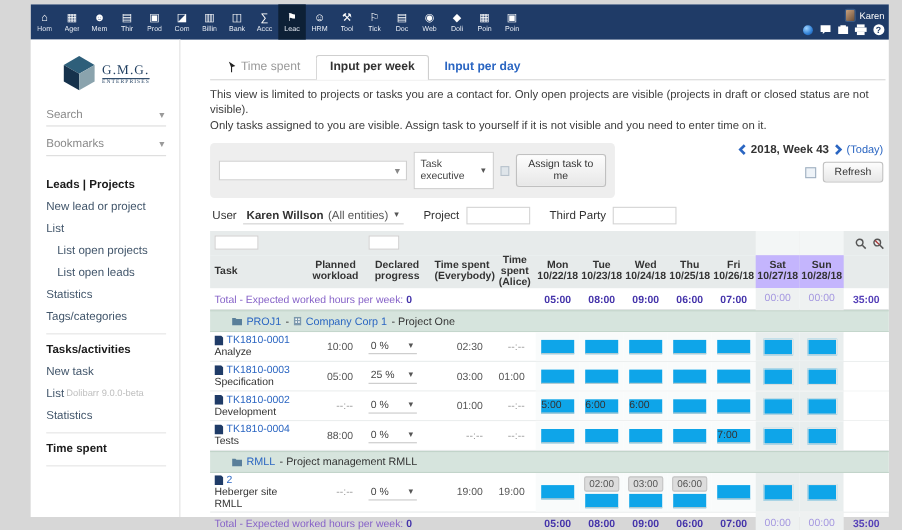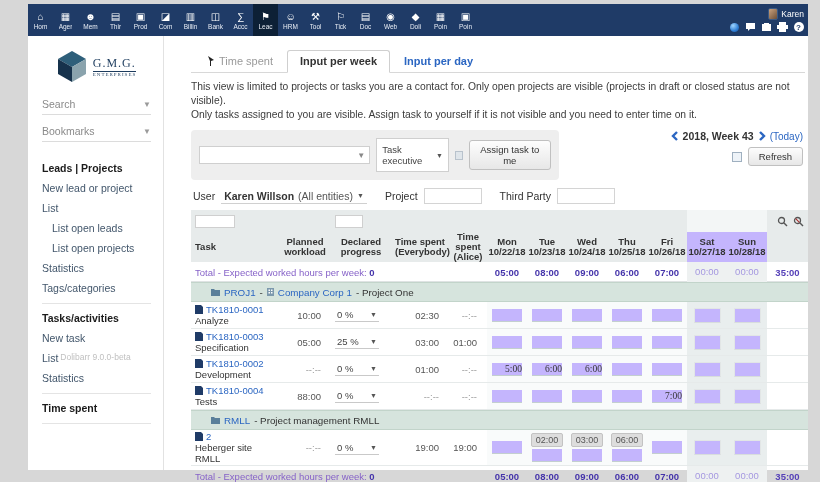--- a/index.html
+++ b/index.html
@@ -91,21 +91,21 @@
   .task-row.h27 { height:27px; } .task-row.h36 { height:36px; }
   .task-cell { padding-left:4px; line-height:11px; }
   .task-ref { display:flex; align-items:center; gap:3px; }
   .task-name { color:#333; }
   .num { text-align:right; padding-right:10px; color:#555; }
   .dim { color:#9a9a9a; }
   .prog { display:flex; align-items:center; justify-content:space-between; width:44px; margin-left:4px; border-bottom:1px solid #c9c9c9; padding:1px 2px; cursor:pointer; color:#444; }
   .prog .car { font-size:7px; color:#555; }
   .daycell { height:100%; display:flex; flex-direction:column; align-items:center; justify-content:center; gap:2px; background:#f9fbfb; }
   .daycell.weekend { background:#e9eeee; }
-  .dinput { width:30px; height:13px; background:#c4b5fd; border:none; border-bottom:1px solid #c3cfcf; font-size:9.5px; text-align:right; font-family:Liberation Serif, serif; color:#333; padding:0; }
+  .dinput { width:30px; height:13px; background:#0ea5e9; border:none; border-bottom:1px solid #c3cfcf; font-size:9.5px; text-align:left; font-family:Liberation Sans, sans-serif; color:#333; padding:0; }
   .daycell.weekend .dinput { width:27px; height:15px; border:1px solid #e2e6e6; border-bottom:1px solid #d8dddd; }
   .badge { background:#ddd; border:1px solid #c3c3c3; border-radius:2px; font-size:9px; color:#555; padding:0 4px; line-height:12px; }
   .totcell { background:#fff; height:100%; }
 
   svg { display:block; }
 </style>
 </head>
 <body>
 
 <div class="window">
@@ -235,22 +235,22 @@
         <span class="side-caret">▼</span>
     </div>
     <div class="side-select">
       <span>Bookmarks</span>
         <span class="side-caret">▼</span>
     </div>
     <div class="side-menu" id="side-menu">
         <div class="side-section-title">Leads | Projects</div>
         <div class="side-item">New lead or project</div>
         <div class="side-item">List</div>
+        <div class="side-item indent">List open projects</div>
         <div class="side-item indent">List open leads</div>
-        <div class="side-item indent">List open projects</div>
         <div class="side-item">Statistics</div>
         <div class="side-item">Tags/categories</div>
         <div class="side-rule"></div>
         <div class="side-section-title">Tasks/activities</div>
         <div class="side-item">New task</div>
         <div class="side-item">List</div>
         <div class="side-item">Statistics</div>
         <div class="side-rule"></div>
         <div class="side-section-title">Time spent</div>
         <div class="side-rule"></div>

